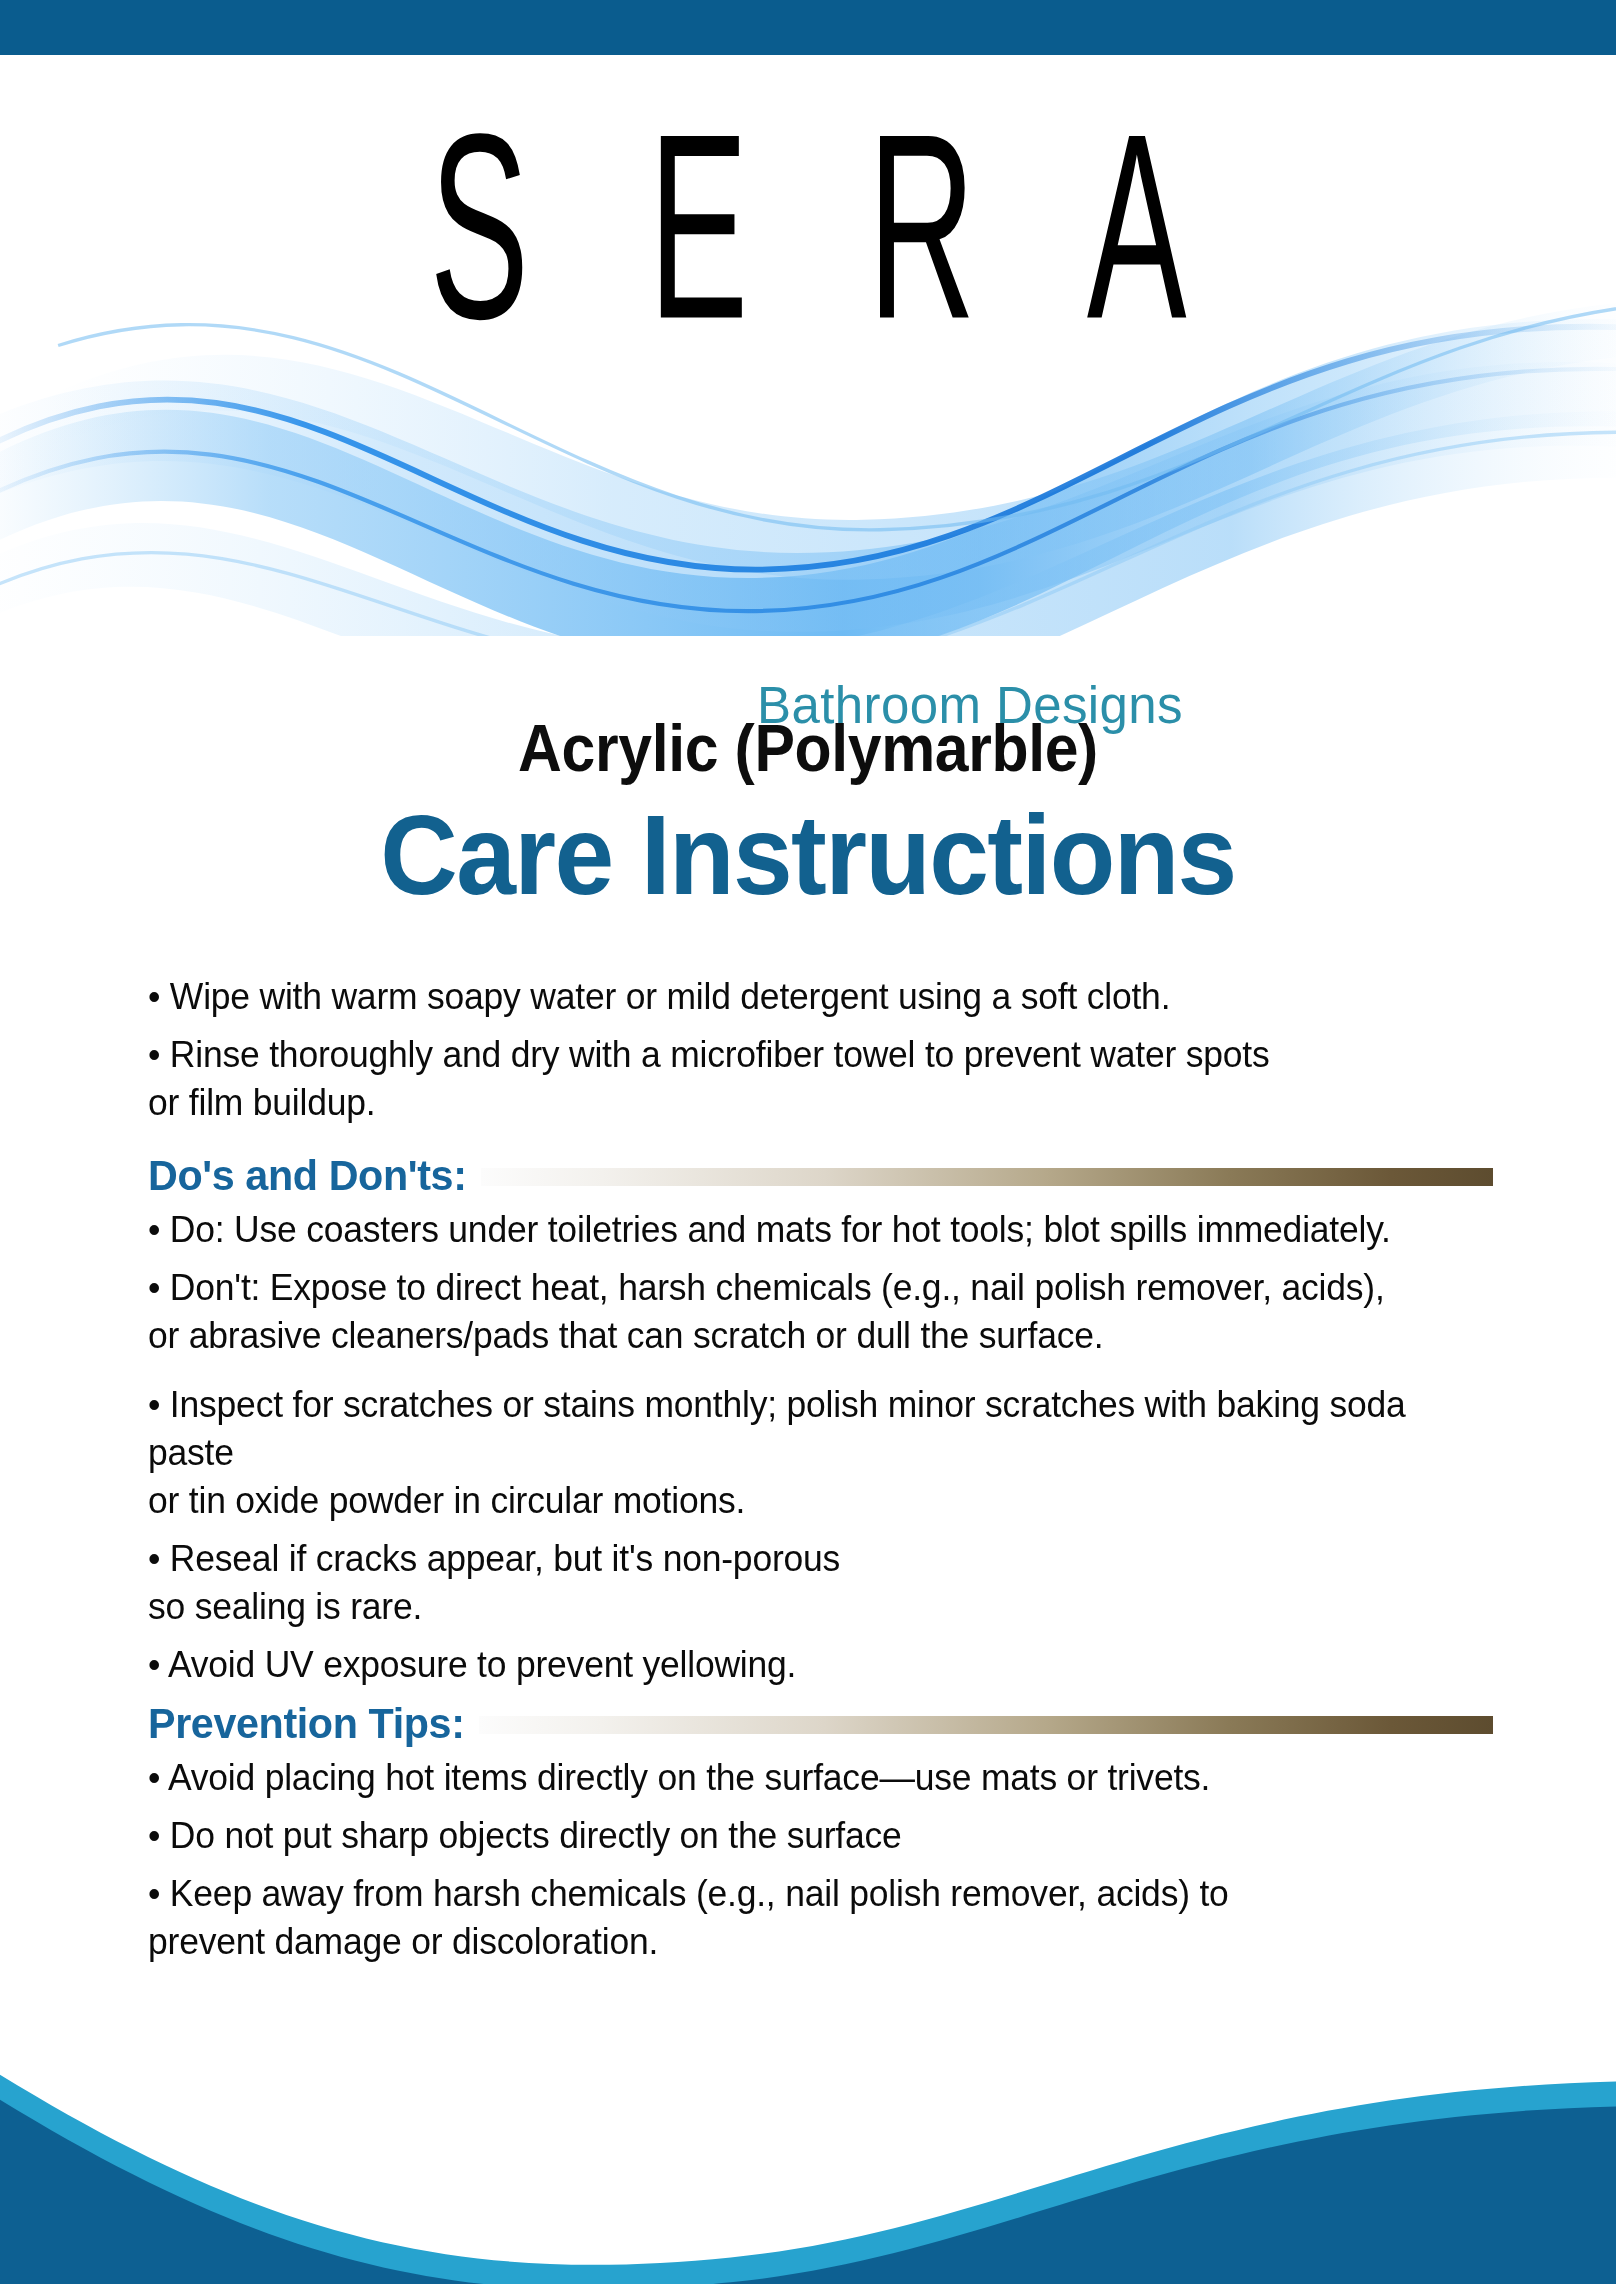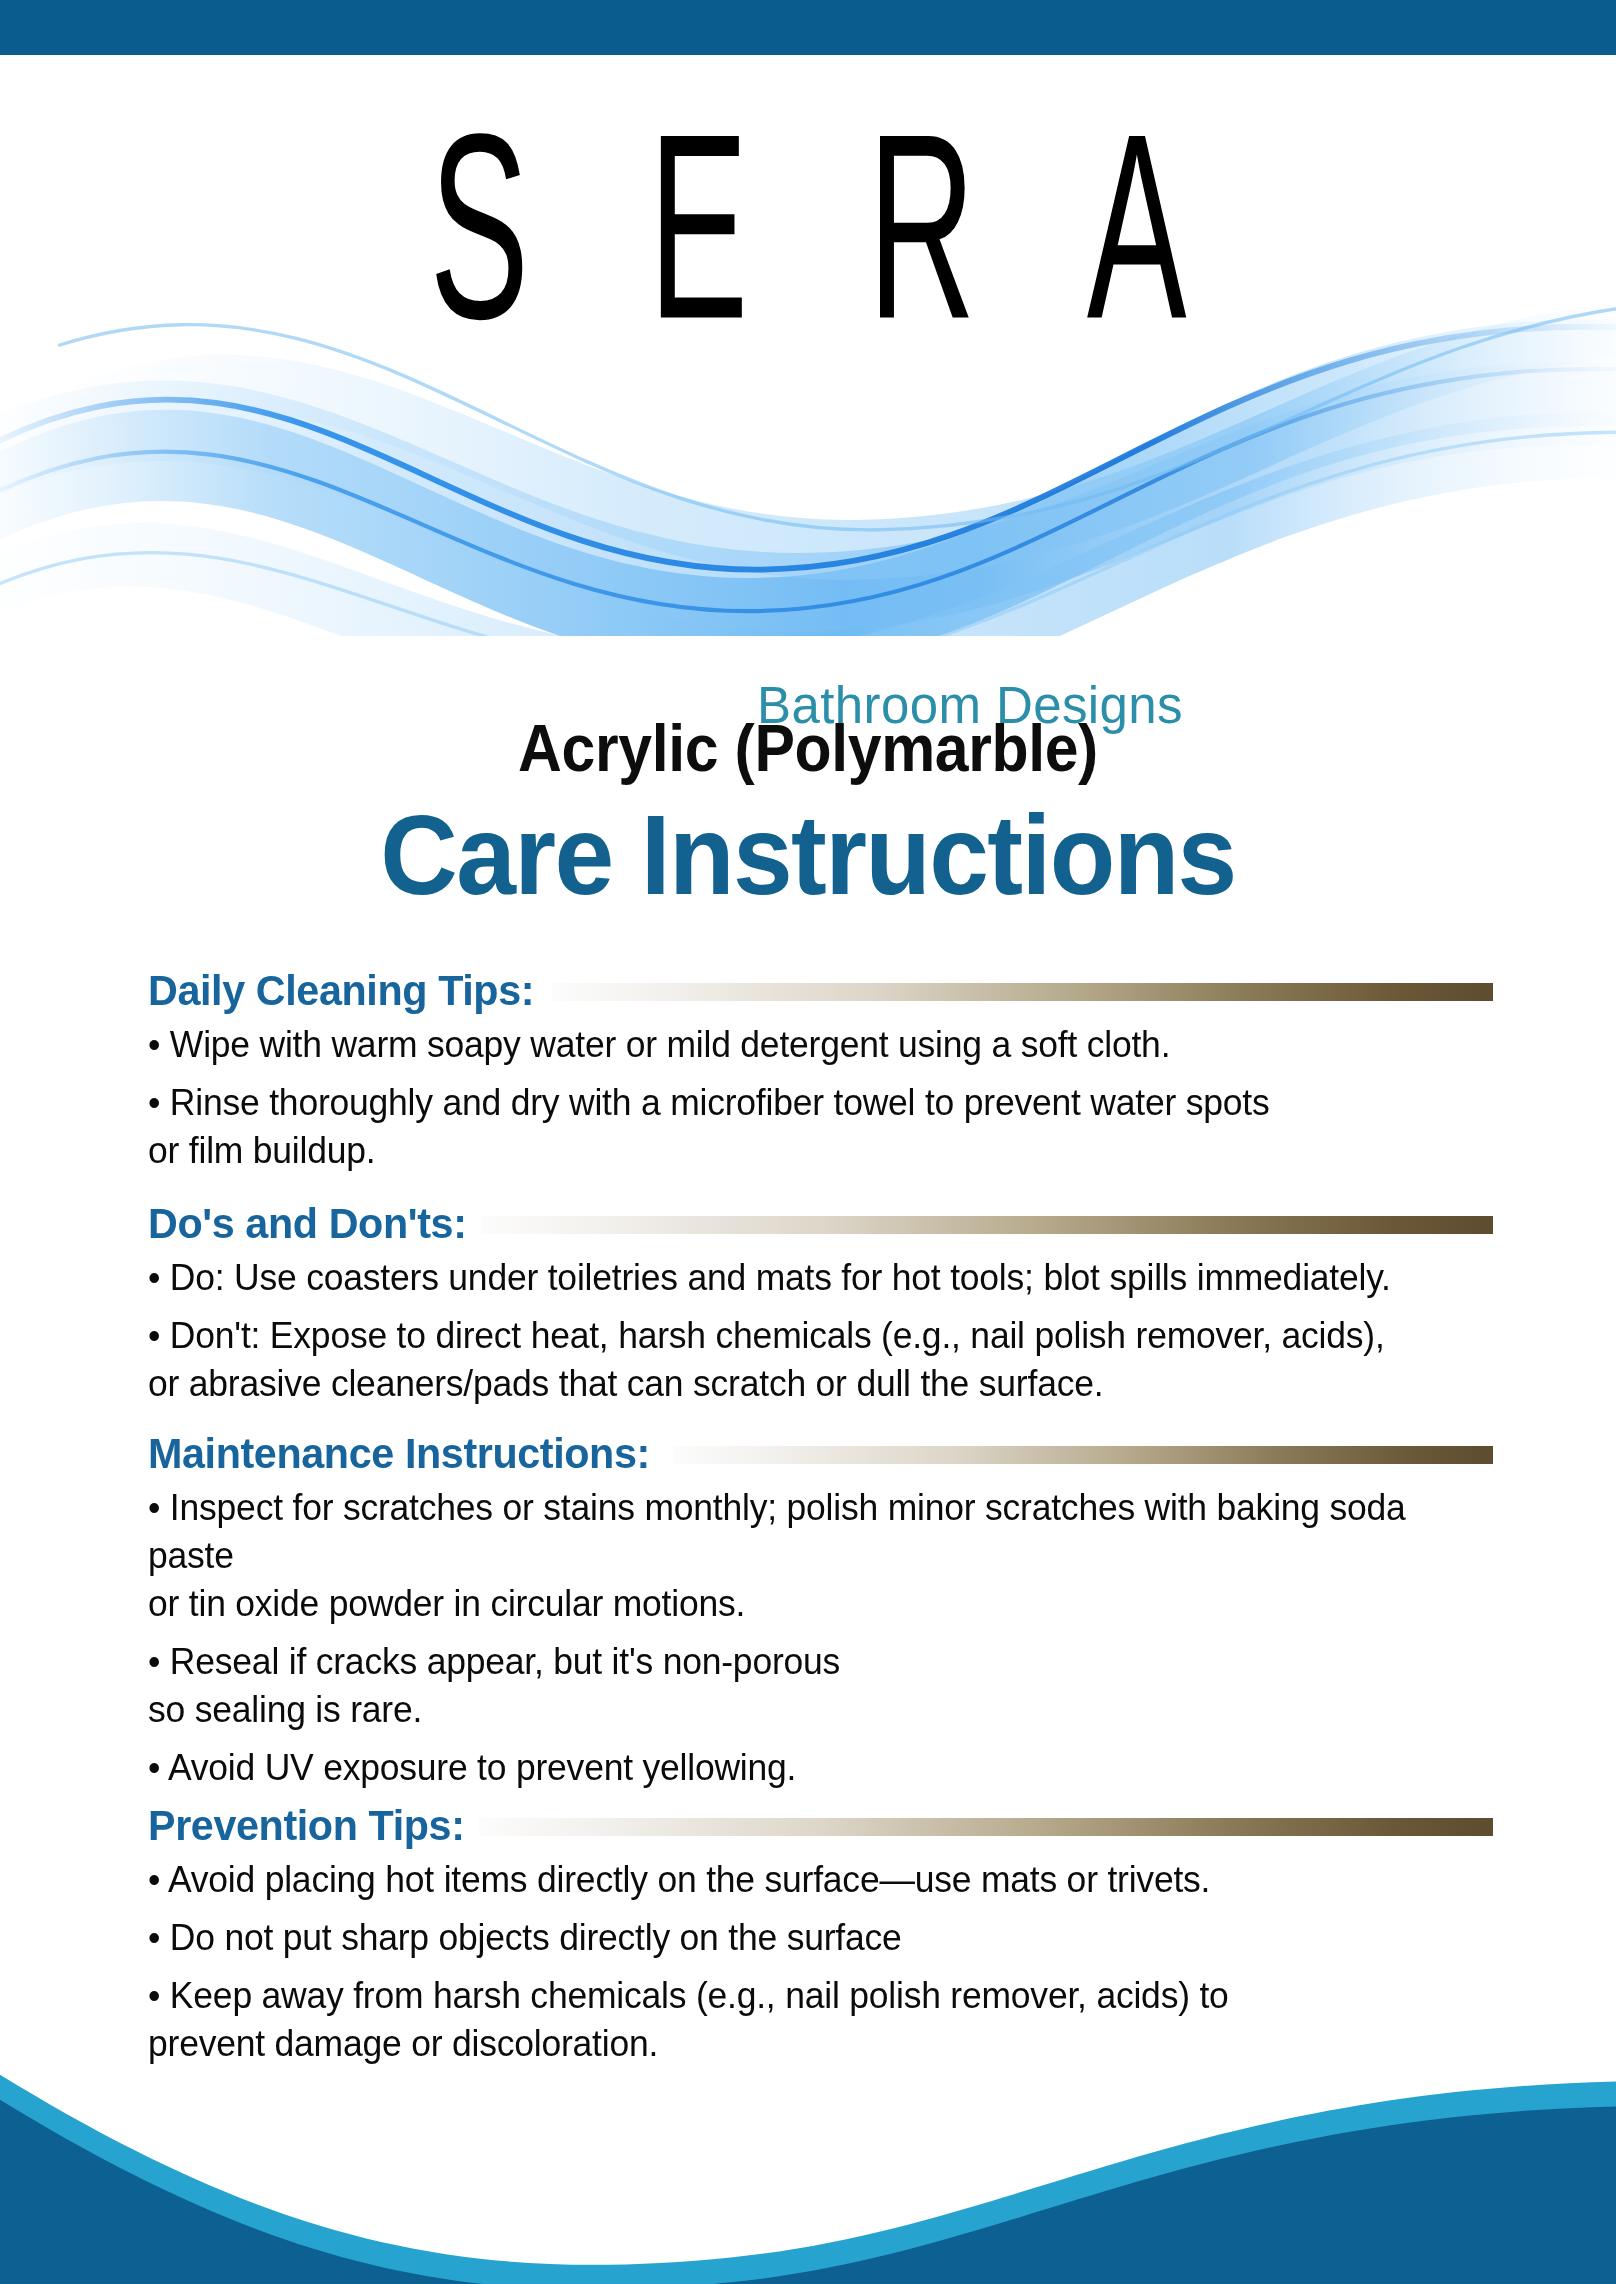--- a/index.html
+++ b/index.html
@@ -229,48 +229,40 @@
     <div id="tagline">Bathroom Designs</div>
   </div>
 
   <div id="subject-title">Acrylic (Polymarble)</div>
 
   <div id="main-title">Care Instructions</div>
 
   <div id="content">
 
     <div class="section sec-gap-1">
-      <div class="section-head-row">
-        <div class="section-head">Daily Cleaning Tips:</div>
-        <div class="rule"></div>
-      </div>
       <ul class="bullets">
         <li>• Wipe with warm soapy water or mild detergent using a soft cloth.</li>
         <li>• Rinse thoroughly and dry with a microfiber towel to prevent water spots
 or film buildup.</li>
       </ul>
     </div>
 
     <div class="section sec-gap-2">
       <div class="section-head-row">
         <div class="section-head">Do's and Don'ts:</div>
         <div class="rule"></div>
       </div>
       <ul class="bullets">
         <li>• Do: Use coasters under toiletries and mats for hot tools; blot spills immediately.</li>
         <li>• Don't: Expose to direct heat, harsh chemicals (e.g., nail polish remover, acids),
 or abrasive cleaners/pads that can scratch or dull the surface.</li>
       </ul>
     </div>
 
     <div class="section sec-gap-3">
-      <div class="section-head-row">
-        <div class="section-head">Maintenance Instructions:</div>
-        <div class="rule"></div>
-      </div>
       <ul class="bullets">
         <li>• Inspect for scratches or stains monthly; polish minor scratches with baking soda paste
 or tin oxide powder in circular motions.</li>
         <li>• Reseal if cracks appear, but it's non-porous
 so sealing is rare.</li>
         <li>• Avoid UV exposure to prevent yellowing.</li>
       </ul>
     </div>
 
     <div class="section">

